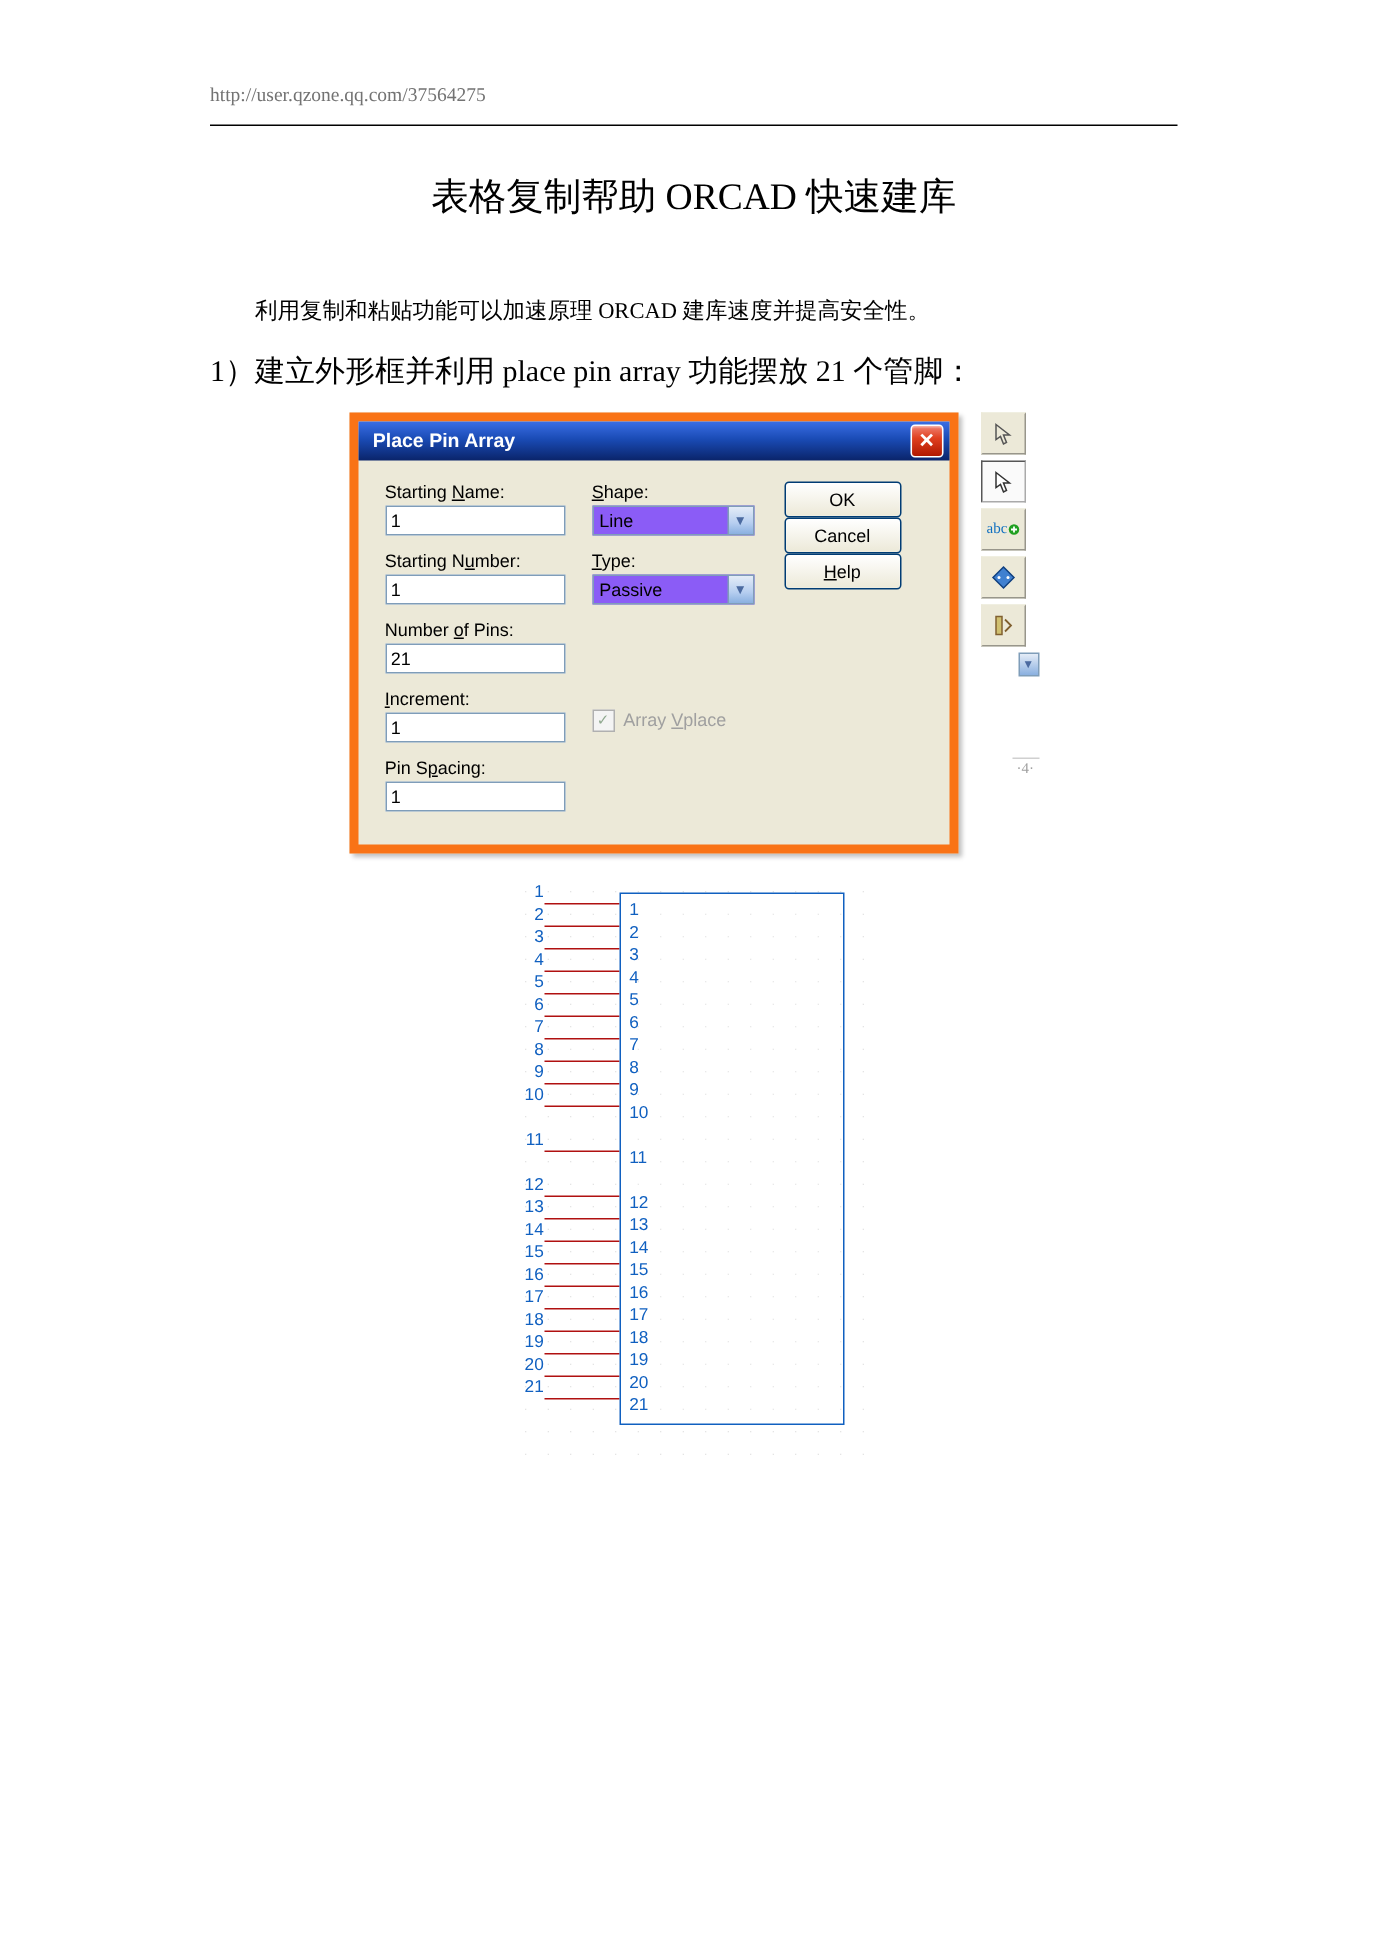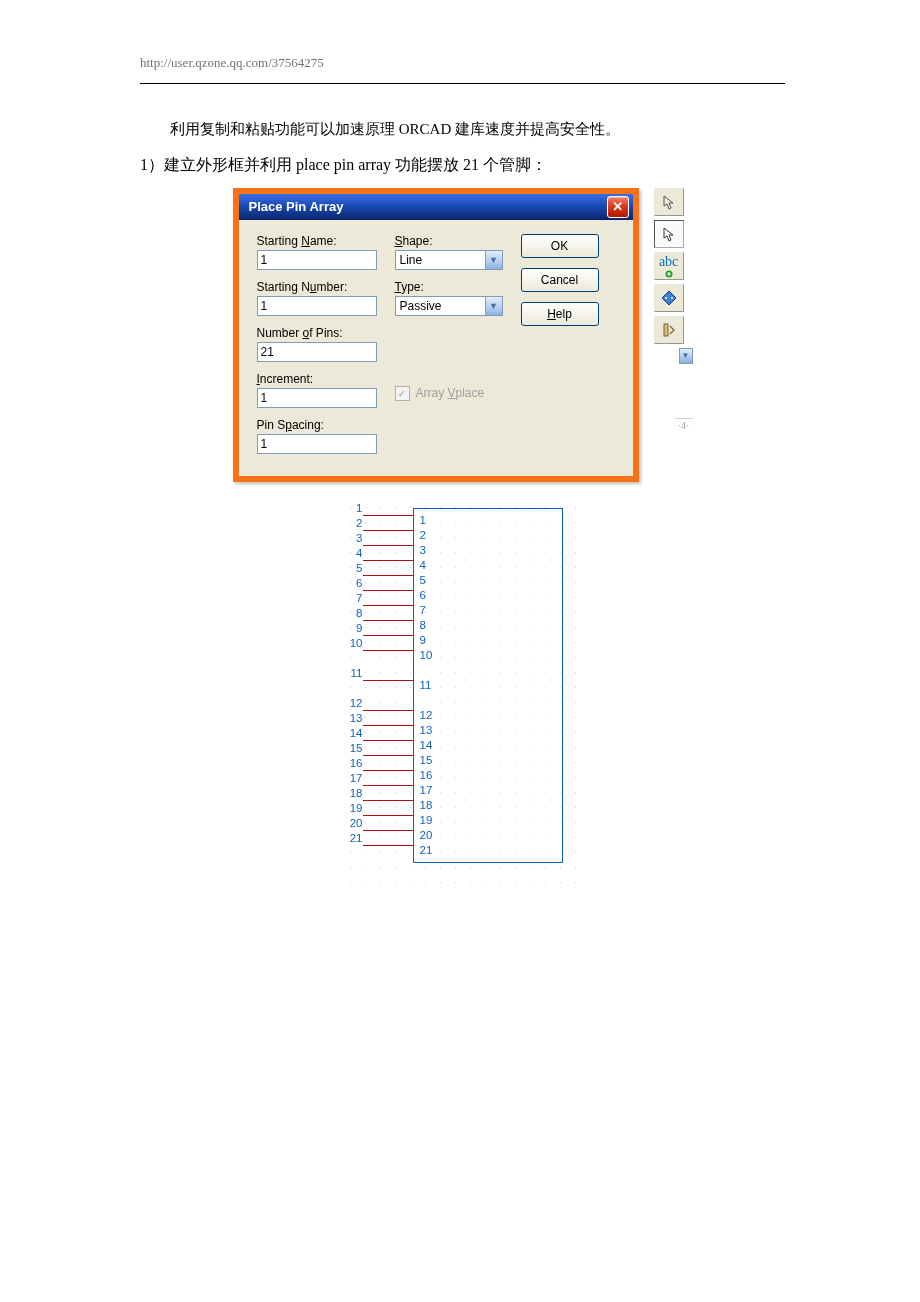--- a/index.html
+++ b/index.html
@@ -33,21 +33,21 @@
   }
   .body-text {
     font-size: 15px;
     line-height: 2.05;
     font-family: Liberation Serif, serif;
   }
   .indent {
     text-indent: 2em;
   }
   .list-item {
-    font-size: 16px;
+    font-size: 20px;
     line-height: 2.05;
     margin-top: 4px;
   }
 
   
   .dialog-wrap {
     margin: 6px auto 18px auto;
     width: 460px;
     position: relative;
     display: flex;
@@ -91,42 +91,42 @@
     display: flex;
     padding: 14px 14px 22px 18px;
     gap: 18px;
   }
   .col {
     display: flex;
     flex-direction: column;
   }
   .col.left { width: 120px; }
   .col.mid  { width: 108px; position: relative; }
-  .col.right{ width: 82px; gap: 10px; align-items: flex-start; }
+  .col.right{ width: 82px; align-items: center; }
   .fld label {
     display: block;
     font-size: 12px;
     margin-bottom: 2px;
   }
   .u { text-decoration: underline; }
   .fld input {
     width: 100%;
     height: 20px;
     font-size: 12px;
     font-family: Tahoma, sans-serif;
     padding: 1px 3px;
     border: 1px solid #7f9db9;
     box-sizing: border-box;
     background: #fff;
   }
   .dd {
     width: 100%;
     height: 20px;
     border: 1px solid #7f9db9;
-    background: #ffffff;
+    background: #8b5cf6;
     display: flex;
     align-items: center;
     justify-content: space-between;
     padding: 0 0 0 4px;
     font-size: 12px;
     box-sizing: border-box;
     cursor: default;
   }
   .dd-arrow {
     width: 16px;
@@ -282,20 +282,21 @@
     font-size: 11.5px;
   }
 </style>
 </head>
 <body>
 
 <div class="page">
   <div class="header-link">http://user.qzone.qq.com/37564275</div>
   <hr class="rule">
 
+  <div class="title">表格复制帮助 ORCAD 快速建库</div>
 
   <div class="body-text indent">利用复制和粘贴功能可以加速原理 ORCAD 建库速度并提高安全性。</div>
 
   <div class="list-item">1）建立外形框并利用 place pin array 功能摆放 21 个管脚：</div>
 
   <div class="dialog-wrap">
     <div class="dialog">
       <div class="titlebar">
         <span>Place Pin Array</span>
         <div class="close-btn">✕</div>
@@ -361,21 +362,21 @@
       <div class="tool-btn">
         <svg width="16" height="16" viewBox="0 0 16 16">
             <path d="M3 2 L12 9 L8 9 L10 14 L8 15 L6 10 L3 12 Z" fill="none" stroke="#555" stroke-width="1"></path>
           </svg>
       </div>
       <div class="tool-btn active">
         <svg width="16" height="16" viewBox="0 0 16 16">
             <path d="M3 2 L12 9 L8 9 L10 14 L8 15 L6 10 L3 12 Z" fill="#fff" stroke="#333" stroke-width="1"></path>
           </svg>
       </div>
-      <div class="tool-btn" style="flex-direction:column;font-size:14px;color:#1070c0">
+      <div class="tool-btn" style="flex-direction:row;font-size:10px;color:#1070c0">
         <span>abc</span>
         <svg width="8" height="8" viewBox="0 0 8 8">
             <circle cx="4" cy="4" r="3.5" fill="#20a020"></circle>
             <path d="M4 2 L4 6 M2 4 L6 4" stroke="#fff" stroke-width="1.2"></path>
           </svg>
       </div>
       <div class="tool-btn">
         <svg width="18" height="18" viewBox="0 0 18 18">
             <path d="M9 2 L16 9 L9 16 L2 9 Z" fill="#4080d0" stroke="#104080"></path>
             <circle cx="6" cy="9" r="1" fill="#fff"></circle>

